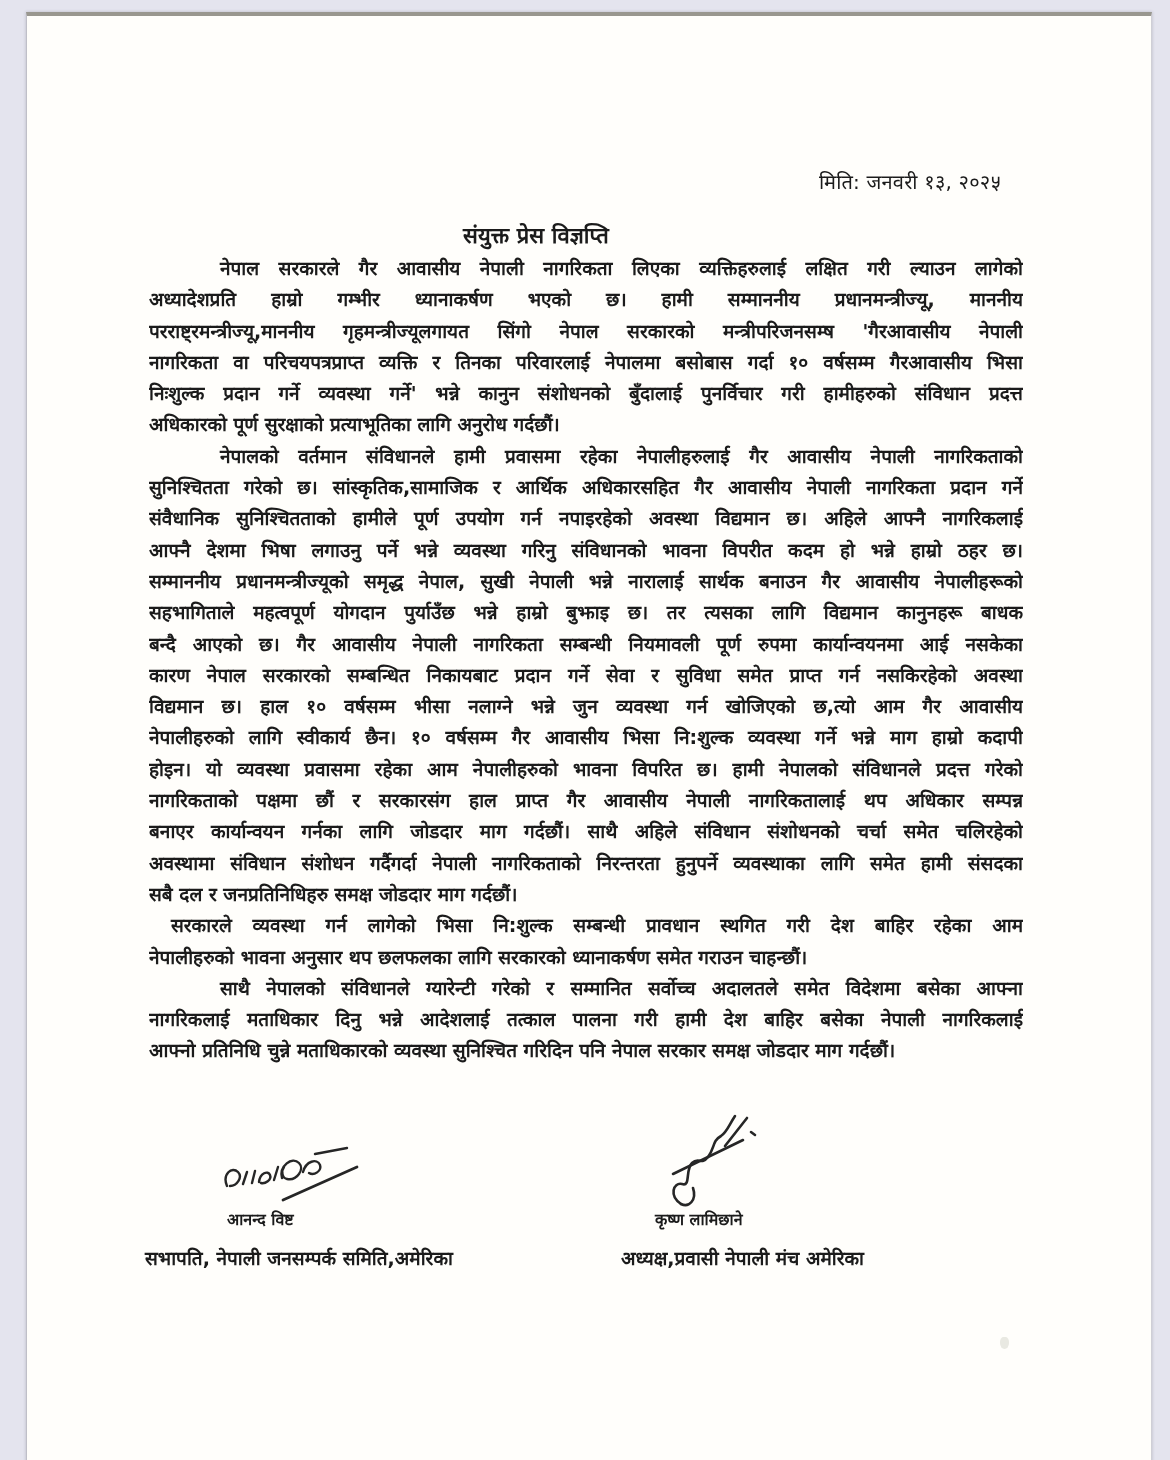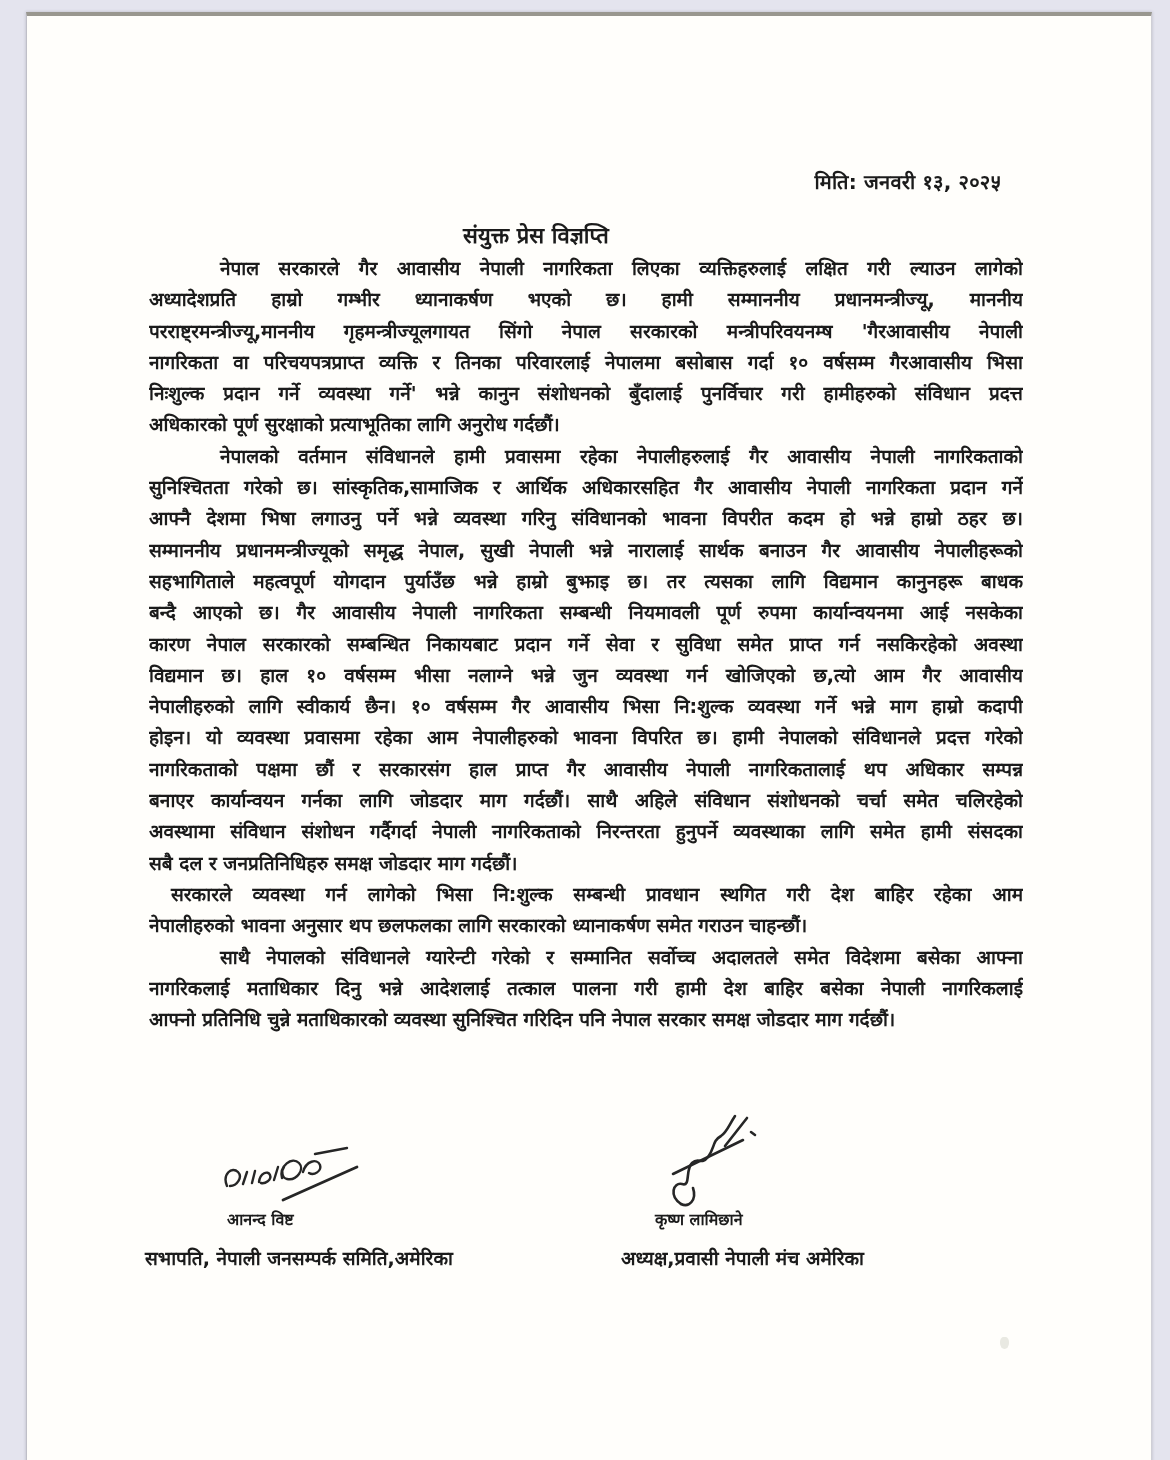--- a/index.html
+++ b/index.html
@@ -12,21 +12,21 @@
   .page{
     position:absolute;left:26px;top:12px;width:1124px;height:1448px;
     background:#fffefb;
     border-top:4px solid #99978f;
     border-left:1px solid #bfbfc8;
     border-right:1px solid #cfcfd6;
     box-shadow:0 0 3px rgba(60,60,80,.25);
   }
   .date-line{
     position:absolute;top:152px;right:150px;
-    font-size:20px;font-weight:700;letter-spacing:.2px;
+    font-size:20px;font-weight:400;letter-spacing:.2px;
   }
   .doc-title{
     position:absolute;top:203px;left:-53px;width:100%;
     text-align:center;font-size:22px;font-weight:700;
   }
   .doc-body{
     position:absolute;left:122px;top:237px;width:874px;
   }
   .line{
     height:31.3px;line-height:31.3px;font-size:19px;font-weight:600;
@@ -52,28 +52,29 @@
 <div class="page">
 
   <div class="date-line">मिति: जनवरी १३, २०२५</div>
 
   <div class="doc-title">संयुक्त प्रेस विज्ञप्ति</div>
 
   <div class="doc-body">
     <div class="para indent-lg">
         <div class="line">नेपाल सरकारले गैर आवासीय नेपाली नागरिकता लिएका व्यक्तिहरुलाई लक्षित गरी ल्याउन लागेको</div>
         <div class="line">अध्यादेशप्रति हाम्रो गम्भीर ध्यानाकर्षण भएको छ। हामी सम्माननीय प्रधानमन्त्रीज्यू, माननीय</div>
-        <div class="line">परराष्ट्रमन्त्रीज्यू,माननीय गृहमन्त्रीज्यूलगायत सिंगो नेपाल सरकारको मन्त्रीपरिवयनम्ष 'गैरआवासीय नेपाली</div>
+        <div class="line">परराष्ट्रमन्त्रीज्यू,माननीय गृहमन्त्रीज्यूलगायत सिंगो नेपाल सरकारको मन्त्रीपरिजनसम्ष 'गैरआवासीय नेपाली</div>
         <div class="line">नागरिकता वा परिचयपत्रप्राप्त व्यक्ति र तिनका परिवारलाई नेपालमा बसोबास गर्दा १० वर्षसम्म गैरआवासीय भिसा</div>
         <div class="line">निःशुल्क प्रदान गर्ने व्यवस्था गर्ने' भन्ने कानुन संशोधनको बुँदालाई पुनर्विचार गरी हामीहरुको संविधान प्रदत्त</div>
         <div class="line line-end">अधिकारको पूर्ण सुरक्षाको प्रत्याभूतिका लागि अनुरोध गर्दछौं।</div>
       </div>
     <div class="para indent-lg">
         <div class="line">नेपालको वर्तमान संविधानले हामी प्रवासमा रहेका नेपालीहरुलाई गैर आवासीय नेपाली नागरिकताको</div>
         <div class="line">सुनिश्चितता गरेको छ। सांस्कृतिक,सामाजिक र आर्थिक अधिकारसहित गैर आवासीय नेपाली नागरिकता प्रदान गर्ने</div>
+        <div class="line">संवैधानिक सुनिश्चितताको हामीले पूर्ण उपयोग गर्न नपाइरहेको अवस्था विद्यमान छ। अहिले आफ्नै नागरिकलाई</div>
         <div class="line">आफ्नै देशमा भिषा लगाउनु पर्ने भन्ने व्यवस्था गरिनु संविधानको भावना विपरीत कदम हो भन्ने हाम्रो ठहर छ।</div>
         <div class="line">सम्माननीय प्रधानमन्त्रीज्यूको समृद्ध नेपाल, सुखी नेपाली भन्ने नारालाई सार्थक बनाउन गैर आवासीय नेपालीहरूको</div>
         <div class="line">सहभागिताले महत्वपूर्ण योगदान पुर्याउँछ भन्ने हाम्रो बुझाइ छ। तर त्यसका लागि विद्यमान कानुनहरू बाधक</div>
         <div class="line">बन्दै आएको छ। गैर आवासीय नेपाली नागरिकता सम्बन्धी नियमावली पूर्ण रुपमा कार्यान्वयनमा आई नसकेका</div>
         <div class="line">कारण नेपाल सरकारको सम्बन्धित निकायबाट प्रदान गर्ने सेवा र सुविधा समेत प्राप्त गर्न नसकिरहेको अवस्था</div>
         <div class="line">विद्यमान छ। हाल १० वर्षसम्म भीसा नलाग्ने भन्ने जुन व्यवस्था गर्न खोजिएको छ,त्यो आम गैर आवासीय</div>
         <div class="line">नेपालीहरुको लागि स्वीकार्य छैन। १० वर्षसम्म गैर आवासीय भिसा नि:शुल्क व्यवस्था गर्ने भन्ने माग हाम्रो कदापी</div>
         <div class="line">होइन। यो व्यवस्था प्रवासमा रहेका आम नेपालीहरुको भावना विपरित छ। हामी नेपालको संविधानले प्रदत्त गरेको</div>
         <div class="line">नागरिकताको पक्षमा छौं र सरकारसंग हाल प्राप्त गैर आवासीय नेपाली नागरिकतालाई थप अधिकार सम्पन्न</div>
         <div class="line">बनाएर कार्यान्वयन गर्नका लागि जोडदार माग गर्दछौं। साथै अहिले संविधान संशोधनको चर्चा समेत चलिरहेको</div>

